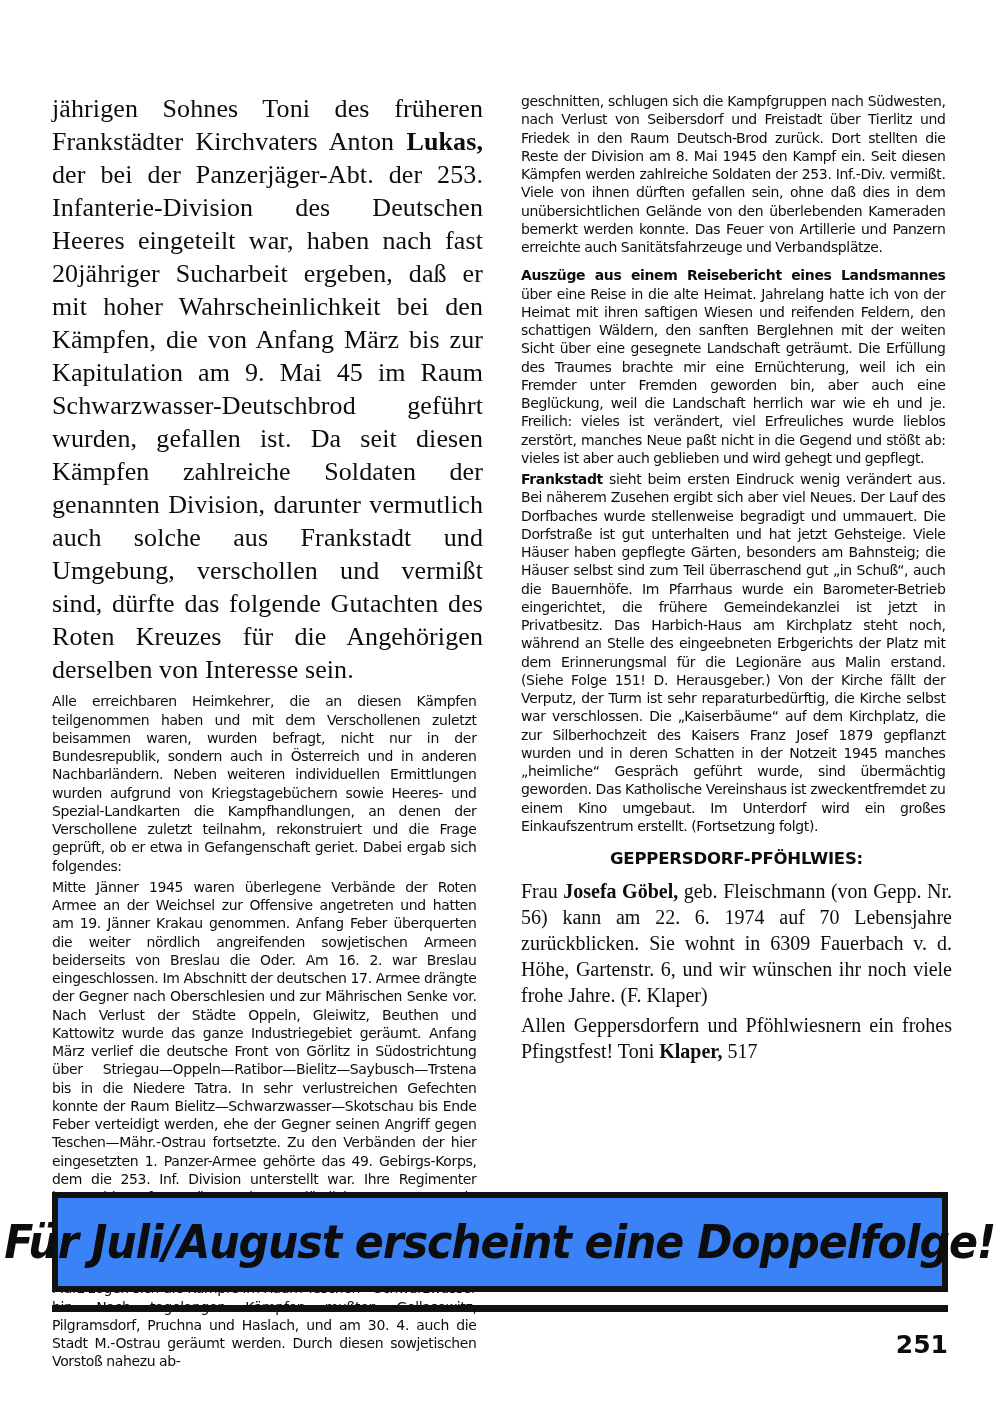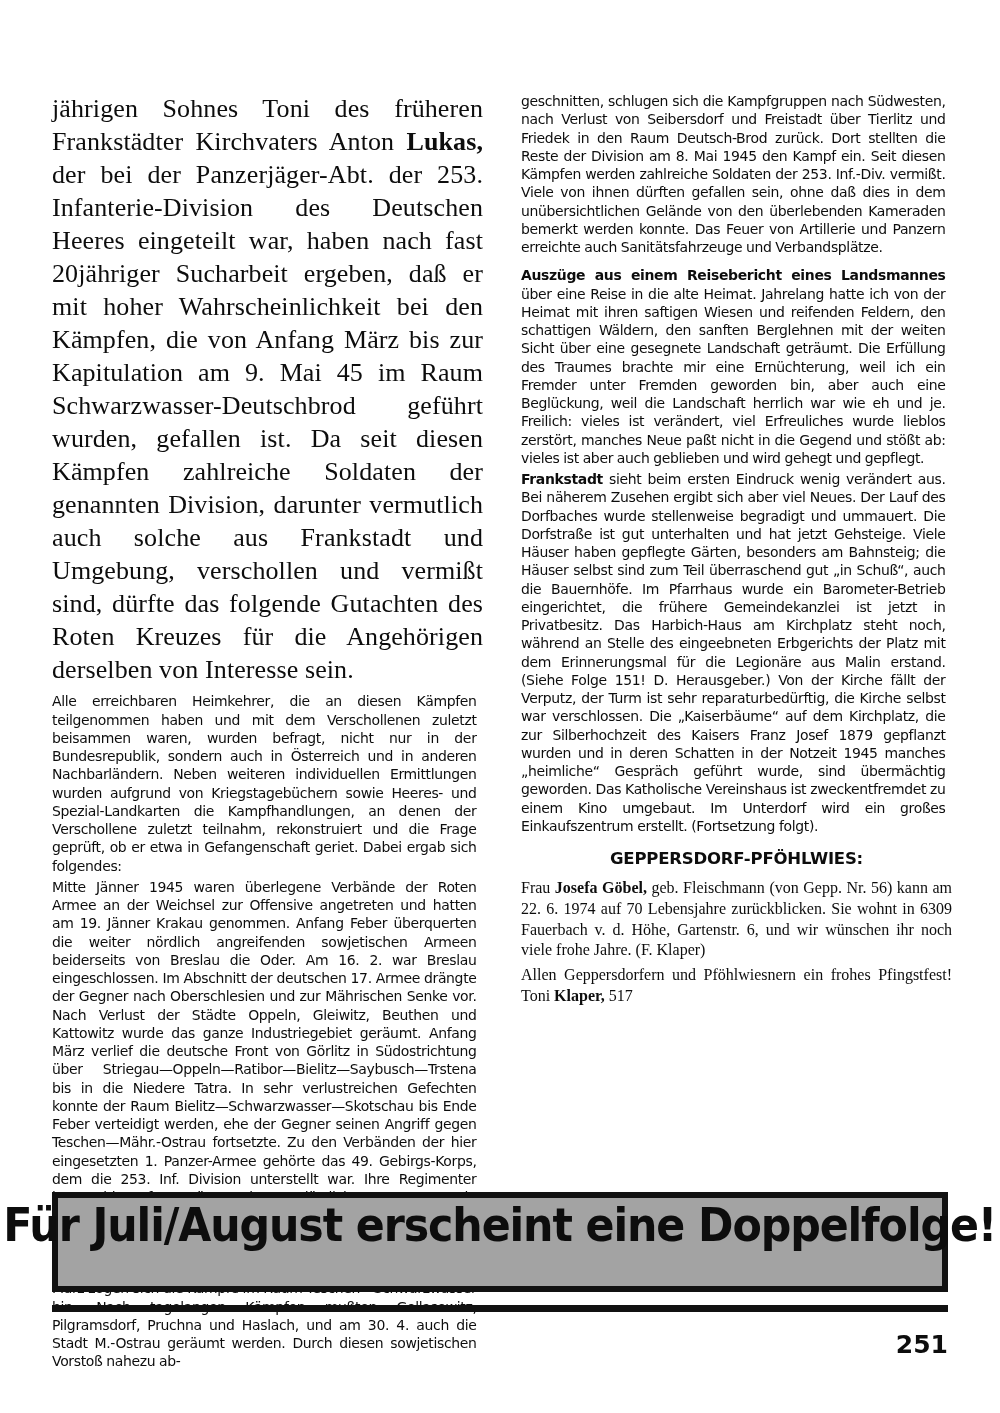--- a/index.html
+++ b/index.html
@@ -63,44 +63,45 @@
   .section-head {
     font-family: "DejaVu Sans", sans-serif;
     font-size: 16.5px;
     font-weight: 700;
     letter-spacing: -0.2px;
     margin: 14px 0 10px 0;
     text-align: center;
   }
   .notice-para {
     font-family: "Liberation Serif", serif;
-    font-size: 16px;
+    font-size: 20px;
     line-height: 1.3;
     text-align: justify;
     margin: 0 0 4px 0;
   }
   .notice-para b { font-weight: 700; }
 
   
   .banner-wrap {
     position: absolute;
     left: 52px;
     top: 1192px;
     width: 896px;
     height: 100px;
   }
   .banner {
     width: 100%;
     height: 100%;
     border: 6px solid #111111;
     box-sizing: border-box;
     display: flex;
-    align-items: flex-start;
+    align-items: center;
     justify-content: center;
-    background: #a3a3a3;
+    background: #3b82f6;
+    font-style: italic;
   }
   .banner-text {
     font-family: "DejaVu Sans", sans-serif;
     font-weight: 700;
     font-size: 46px;
     letter-spacing: -1.2px;
     transform: scaleX(0.93);
     white-space: nowrap;
   }
   .banner-rule {

